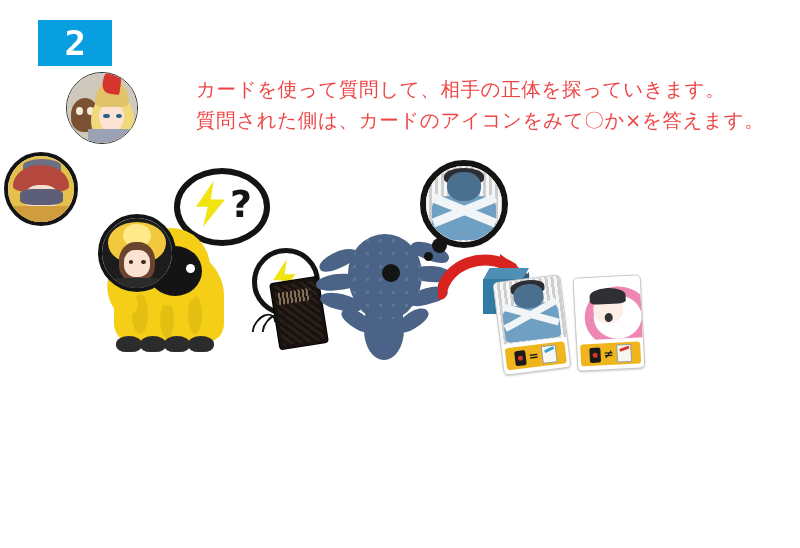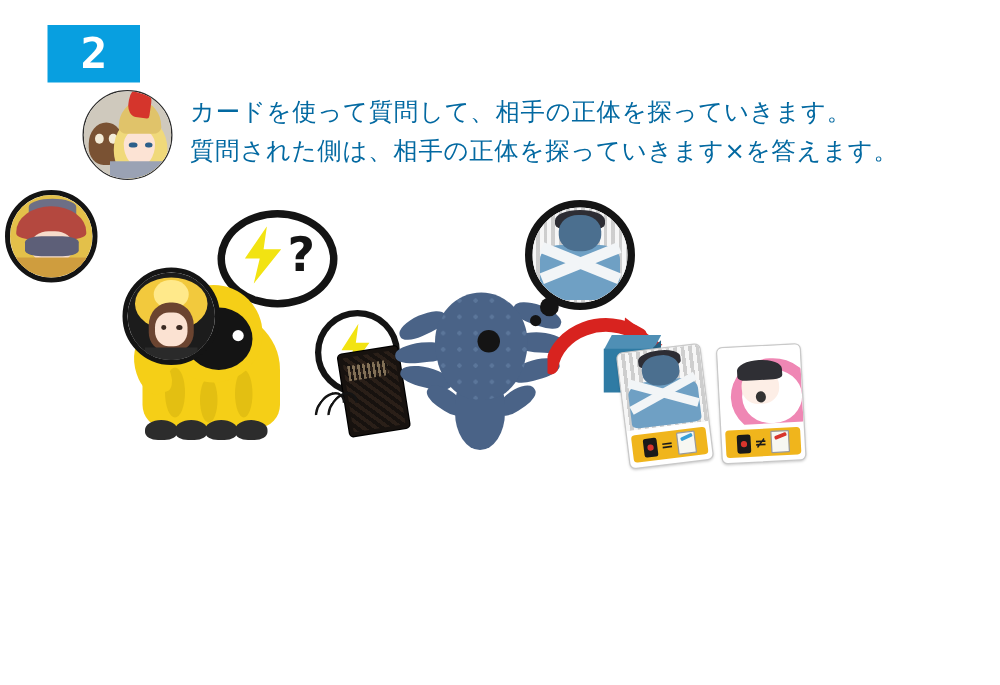--- a/index.html
+++ b/index.html
@@ -27,22 +27,23 @@
   
   .speech{position:absolute;display:flex;align-items:flex-start;}
   .speech .avatar{
     width:70px;height:70px;border-radius:50%;
     border:1.6px solid #2b2b2b;overflow:hidden;flex:0 0 auto;position:relative;
     background:#fff;
   }
   .speech .lines{margin-left:14px;padding-top:2px;}
   .speech .line{
     font-family:"DejaVu Sans","Liberation Sans",sans-serif;
-    font-size:19.5px;color:#0369a1;line-height:31px;white-space:nowrap;
+    font-size:19.5px;color:#ef4444;line-height:31px;white-space:nowrap;
     letter-spacing:.6px;
+    margin-left:44px;
   }
   #speech-top{left:66px;top:72px;}
   #speech-bottom{left:66px;top:400px;}
   #speech-bottom .line{letter-spacing:.2px;}
 
   
   .art{position:absolute;inset:0;}
 
   
   .ath-bg{position:absolute;inset:0;background:#cfc9bd;}
@@ -261,21 +262,21 @@
         <div class="ath-face"></div>
         <div class="ath-eyeL"></div>
         <div class="ath-eyeR"></div>
         <div class="ath-helm"></div>
         <div class="ath-plume"></div>
         <div class="ath-body"></div>
       </div>
     </div>
     <div class="lines">
       <div class="line">カードを使って質問して、相手の正体を探っていきます。</div>
-      <div class="line">質問された側は、相手の正体を探っていきます×を答えます。</div>
+      <div class="line">質問された側は、カードのアイコンをみて〇か×を答えます。</div>
     </div>
   </div>
 
   <div id="illus">
 
     <div class="think" id="think-main">
       <div class="bolt" id="think-bolt"></div>
       <div id="think-q">?</div>
     </div>
     <div class="think-dot" id="think-d1"></div>

